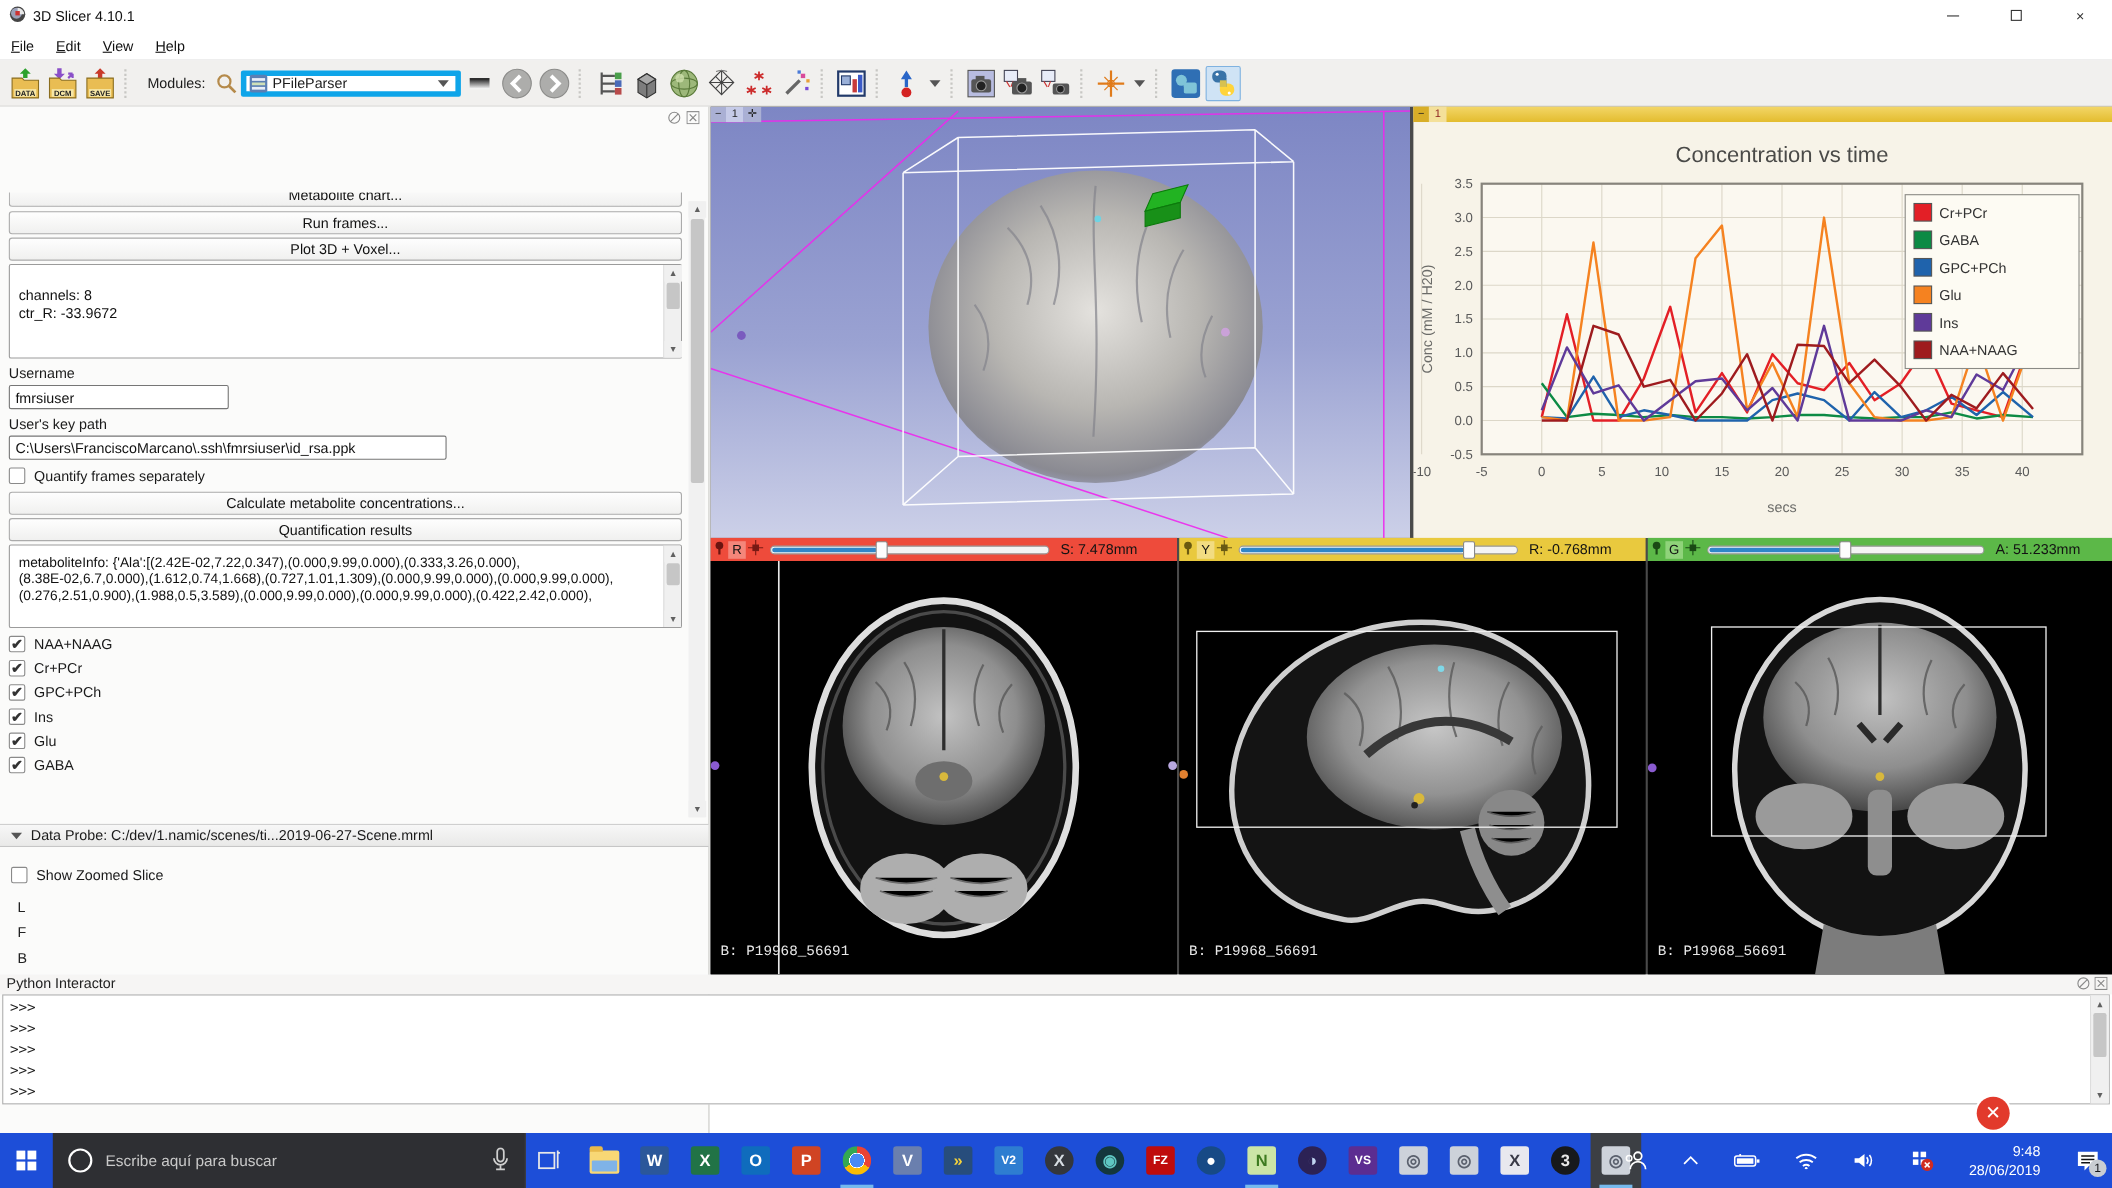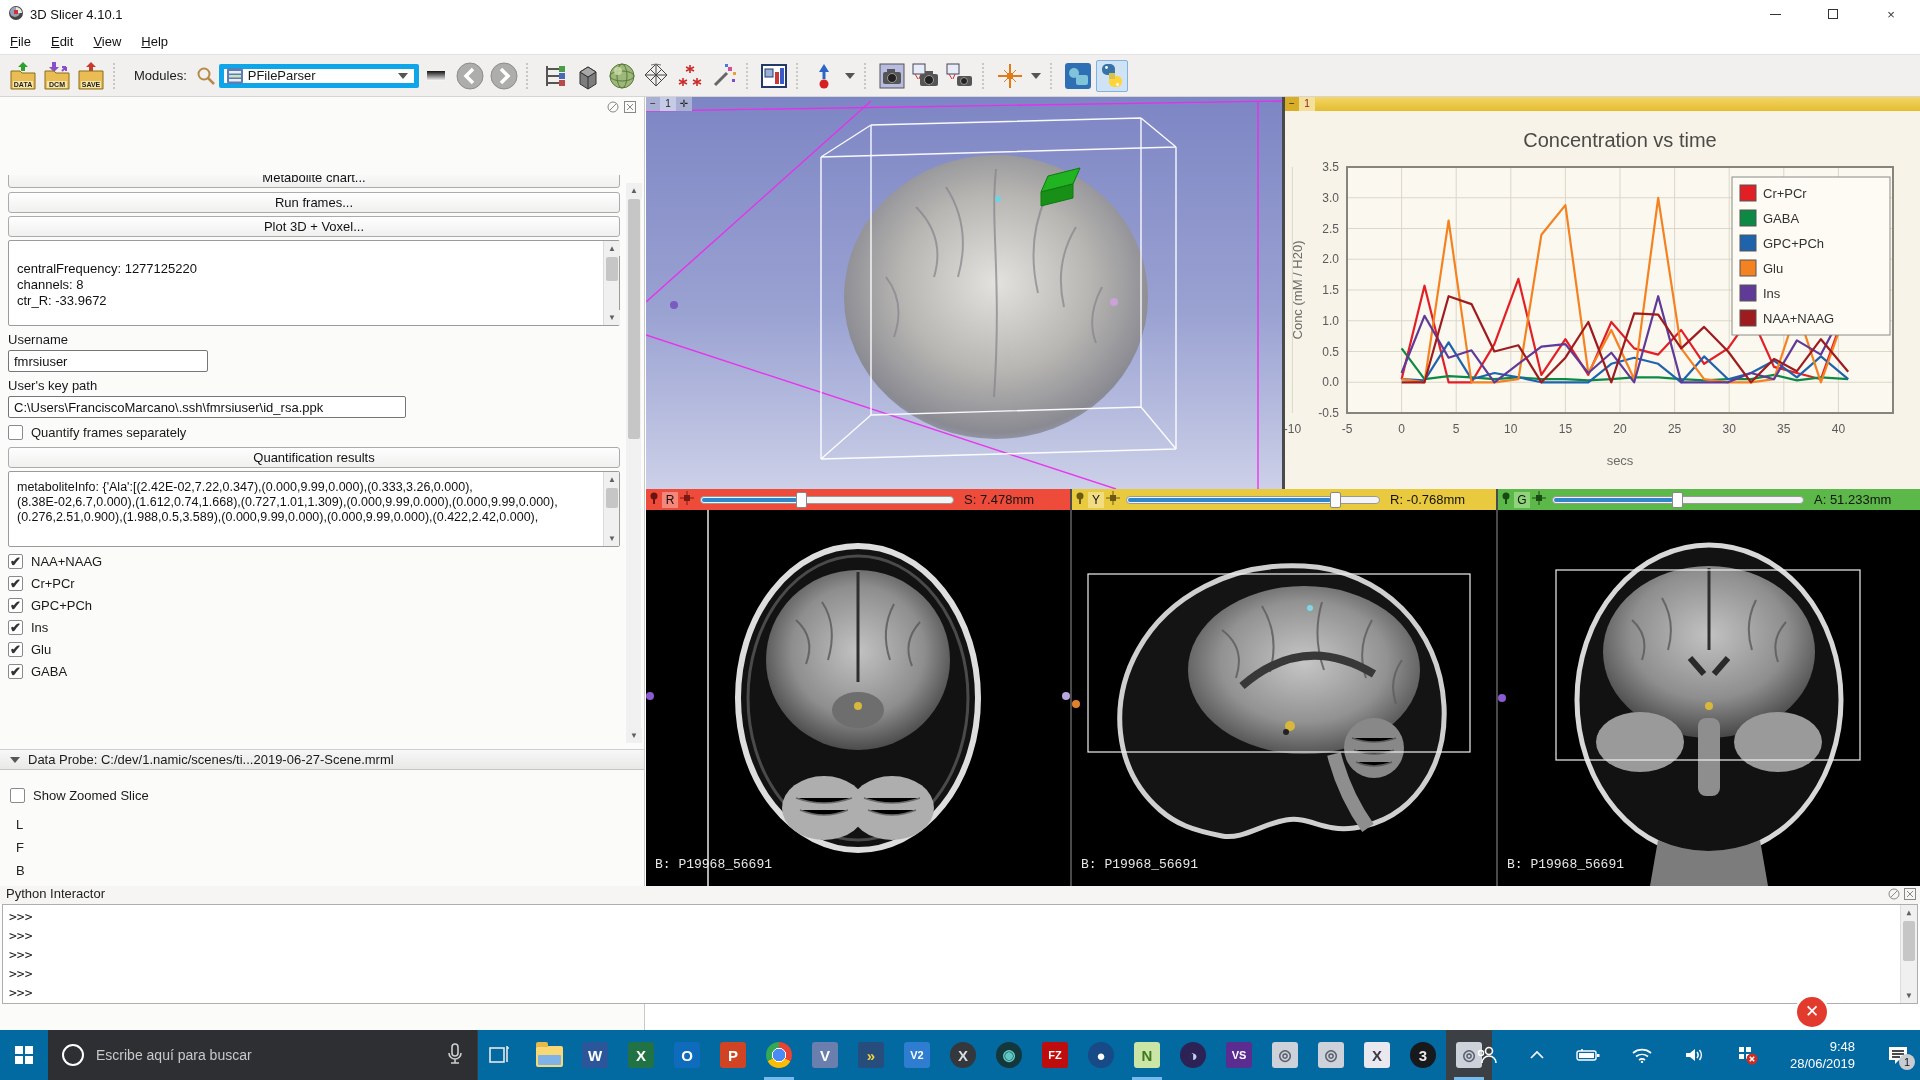--- a/index.html
+++ b/index.html
@@ -91,21 +91,21 @@
 
   
   .py-header { position:absolute; left:0; top:886px; width:1920px; height:18px; background:#f6f5f4; font-size:13px; color:#222; padding-left:6px; }
   .py-ctrl { position:absolute; right:4px; top:2px; display:flex; gap:4px; }
   .py-console { position:absolute; left:2px; top:904px; width:1916px; height:100px; background:#fff; border:1px solid #aeaeae; font-family:"DejaVu Sans Mono",monospace; font-size:13px; line-height:19px; color:#222; padding:2px 20px 0 6px; }
   .py-sb { position:absolute; right:0; top:0; bottom:0; width:17px; background:#f0f0f0; border-left:1px solid #ddd; }
 
   .notify-x { position:absolute; left:1797px; top:997px; width:30px; height:30px; border-radius:50%; background:#e23a2c; color:#fff; font-size:17px; text-align:center; line-height:29px; box-shadow:0 0 0 2px #fff; }
 
   
-  .taskbar { position:absolute; left:0; top:1030px; width:1920px; height:50px; background:#0369a1; display:flex; align-items:center; }
+  .taskbar { position:absolute; left:0; top:1030px; width:1920px; height:50px; background:#1d4ed8; display:flex; align-items:center; }
   .start-btn { width:48px; height:50px; display:flex; align-items:center; justify-content:center; }
   .winlogo { display:grid; grid-template-columns:8px 8px; grid-template-rows:8px 8px; gap:2px; }
   .winlogo span { background:#fff; }
   .searchbox { width:430px; height:50px; background:#2e2f33; display:flex; align-items:center; border-right:1px solid #3c3d42; }
   .cortana { width:22px; height:22px; border:2.5px solid #fff; border-radius:50%; margin:0 12px 0 14px; }
   .search-text { flex:1; color:#c9c9c9; font-size:14px; }
   .taskview { width:44px; height:50px; display:flex; align-items:center; justify-content:center; }
   .apps { display:flex; align-items:center; height:50px; margin-left:4px; }
   .app { position:relative; width:46px; height:50px; display:flex; align-items:center; justify-content:center; }
   .app.active::after { content:""; position:absolute; left:8px; right:8px; bottom:0; height:3px; background:#76b9ed; }
@@ -365,40 +365,40 @@
     </div>
 
     <div class="mod-content">
       <div class="clipwrap">
           <button class="pbtn">Metabolite chart...</button>
         </div>
       <button class="pbtn">Run frames...</button>
       <button class="pbtn">Plot 3D + Voxel...</button>
 
       <div class="txtarea t1">
-        <div>centralFrequency: 1277125220</div>
         <div>channels: 8</div>
         <div>ctr_R: -33.9672</div>
         <div class="mini-sb">
           <div class="sb-arr" style="top:0">▲</div>
           <div class="sb-thumb" style="top:16px; height:24px"></div>
           <div class="sb-arr" style="bottom:0">▼</div>
         </div>
       </div>
 
       <div class="fld-label">Username</div>
       <input class="fld-input" style="width: 200px;" value="fmrsiuser">
       <div class="fld-label">User's key path</div>
       <input class="fld-input" style="width: 398px;" value="C:\Users\FranciscoMarcano\.ssh\fmrsiuser\id_rsa.ppk">
 
       <div class="chk-row">
         <span class="chk"></span>
         <span>Quantify frames separately</span>
       </div>
 
+      <button class="pbtn">Calculate metabolite concentrations...</button>
       <button class="pbtn">Quantification results</button>
 
       <div class="txtarea t2">
         <div>metaboliteInfo:  {'Ala':[(2.42E-02,7.22,0.347),(0.000,9.99,0.000),(0.333,3.26,0.000),</div>
         <div>(8.38E-02,6.7,0.000),(1.612,0.74,1.668),(0.727,1.01,1.309),(0.000,9.99,0.000),(0.000,9.99,0.000),</div>
         <div>(0.276,2.51,0.900),(1.988,0.5,3.589),(0.000,9.99,0.000),(0.000,9.99,0.000),(0.422,2.42,0.000),</div>
         <div class="mini-sb">
           <div class="sb-arr" style="top:0">▲</div>
           <div class="sb-thumb" style="top:16px; height:20px"></div>
           <div class="sb-arr" style="bottom:0">▼</div>

